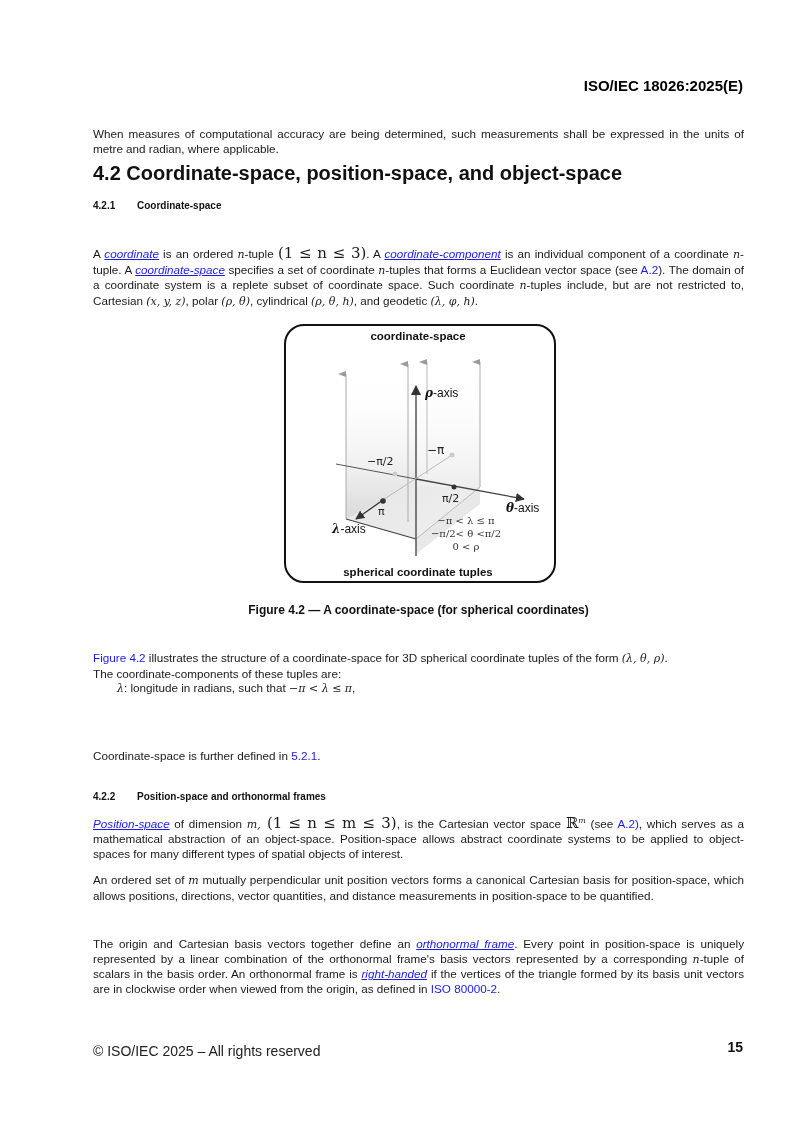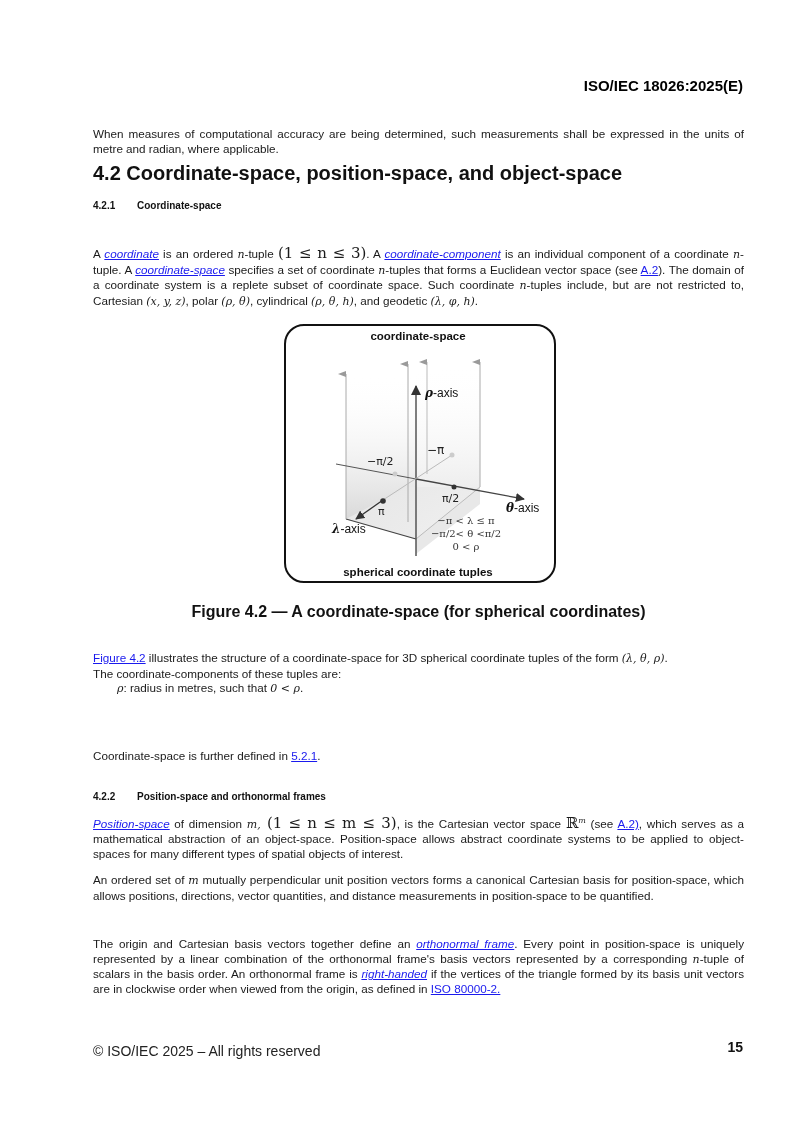--- a/index.html
+++ b/index.html
@@ -13,26 +13,26 @@
   }
   .para {
     left: 93px; width: 651px; font-size: 11.7px; line-height: 14.6px;
     text-align: justify; color: #1a1a1a; margin-top: 15px;
   }
   .h2 { left: 93px; top: 162px; font-size: 20px; font-weight: bold; color: #111; }
   .h3 { left: 93px; font-size: 10px; font-weight: bold; color: #111; }
   .h3 .num { display: inline-block; width: 44px; }
   .math { font-family: "DejaVu Serif", serif; font-style: italic; font-size: 11px; }
   .mathn { font-family: "DejaVu Serif", serif; font-size: 15px; }
-  .link { color: #1a1aee; text-decoration: underline; }
+  .link { color: #1a1aee; }
   .ilink { color: #1a1aee; text-decoration: underline; font-style: italic; }
   .indent { padding-left: 24px; display: block; text-align: left; }
   .caption {
     left: 93px; width: 651px; top: 603px; text-align: center;
-    font-size: 16px; font-weight: bold; color: #111;
+    font-size: 12px; font-weight: bold; color: #111;
   }
   .footer-left { left: 93px; top: 1043px; font-size: 14px; color: #222; }
   .footer-page { right: 50px; top: 1039px; font-size: 14px; font-weight: bold; color: #111; }
   .fig-frame {
     left: 284px; top: 324px; width: 268px; height: 255px;
     border: 2px solid #111; border-radius: 20px; background: #fff;
   }
   .fig-svg { left: 284px; top: 324px; }
 </style>
 </head>
@@ -111,21 +111,21 @@
   <text x="182" y="226" text-anchor="middle" font-family="DejaVu Serif, serif" font-size="10" fill="#333">0 &lt; ρ</text>
 
   <text x="134" y="252" text-anchor="middle" font-family="Liberation Sans, sans-serif" font-size="11.5" font-weight="bold" fill="#111">spherical coordinate tuples</text>
 </svg>
 
 <div class="abs caption">Figure 4.2 — A coordinate-space (for spherical coordinates)</div>
 
 <div class="abs para" style="top:636px; text-align:left;">
   <a class="link">Figure 4.2</a><span> illustrates the structure of a coordinate-space for 3D spherical coordinate tuples of the form </span><span class="math">(λ, θ, ρ)</span><span>.</span><br>
   <span>The coordinate-components of these tuples are:</span>
-  <span class="indent"><span class="math">ρ</span><span>: radius in metres, such that </span><span class="math">0 &lt; ρ</span><span>.</span></span>
+  <span class="indent"><span class="math">λ</span><span>: longitude in radians, such that </span><span class="math">−π &lt; λ ≤ π</span><span>,</span></span>
 </div>
 
 <div class="abs para" style="top:734px;">
   <span>Coordinate-space is further defined in </span><a class="link">5.2.1</a><span>.</span>
 </div>
 
 <div class="abs h3" style="top:767px;margin-top:24px;">
   <span class="num">4.2.2</span><span>Position-space and orthonormal frames</span>
 </div>
 

